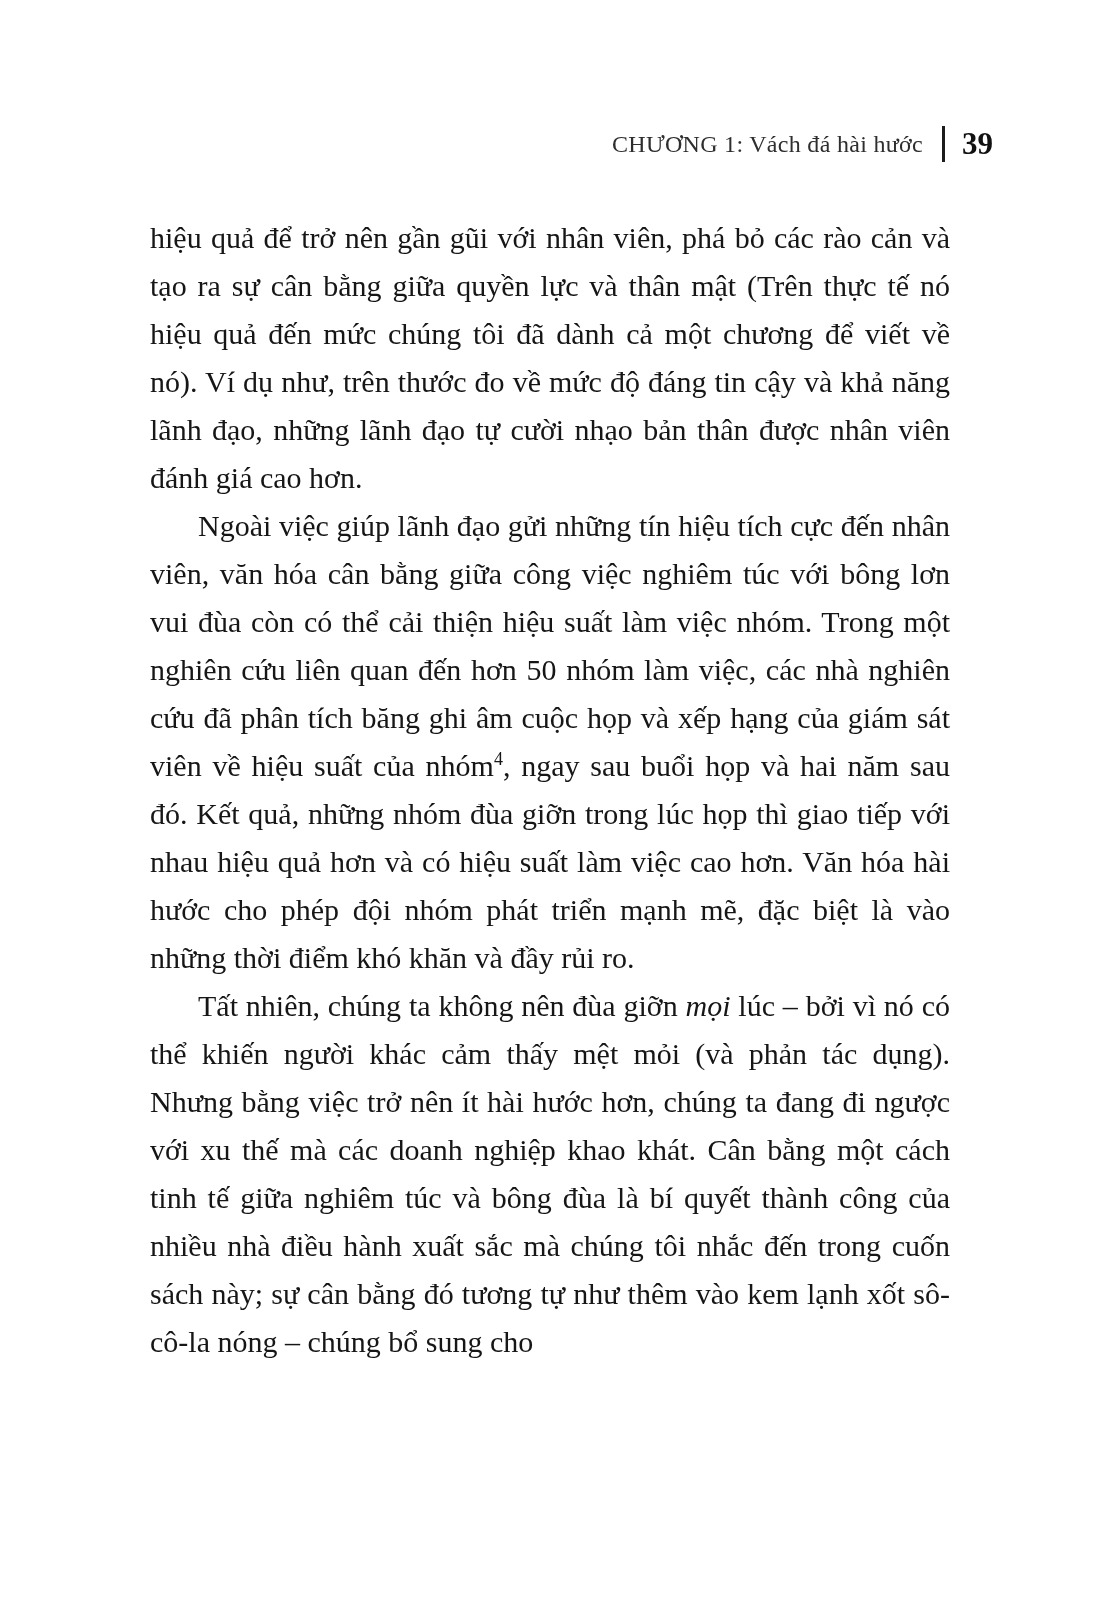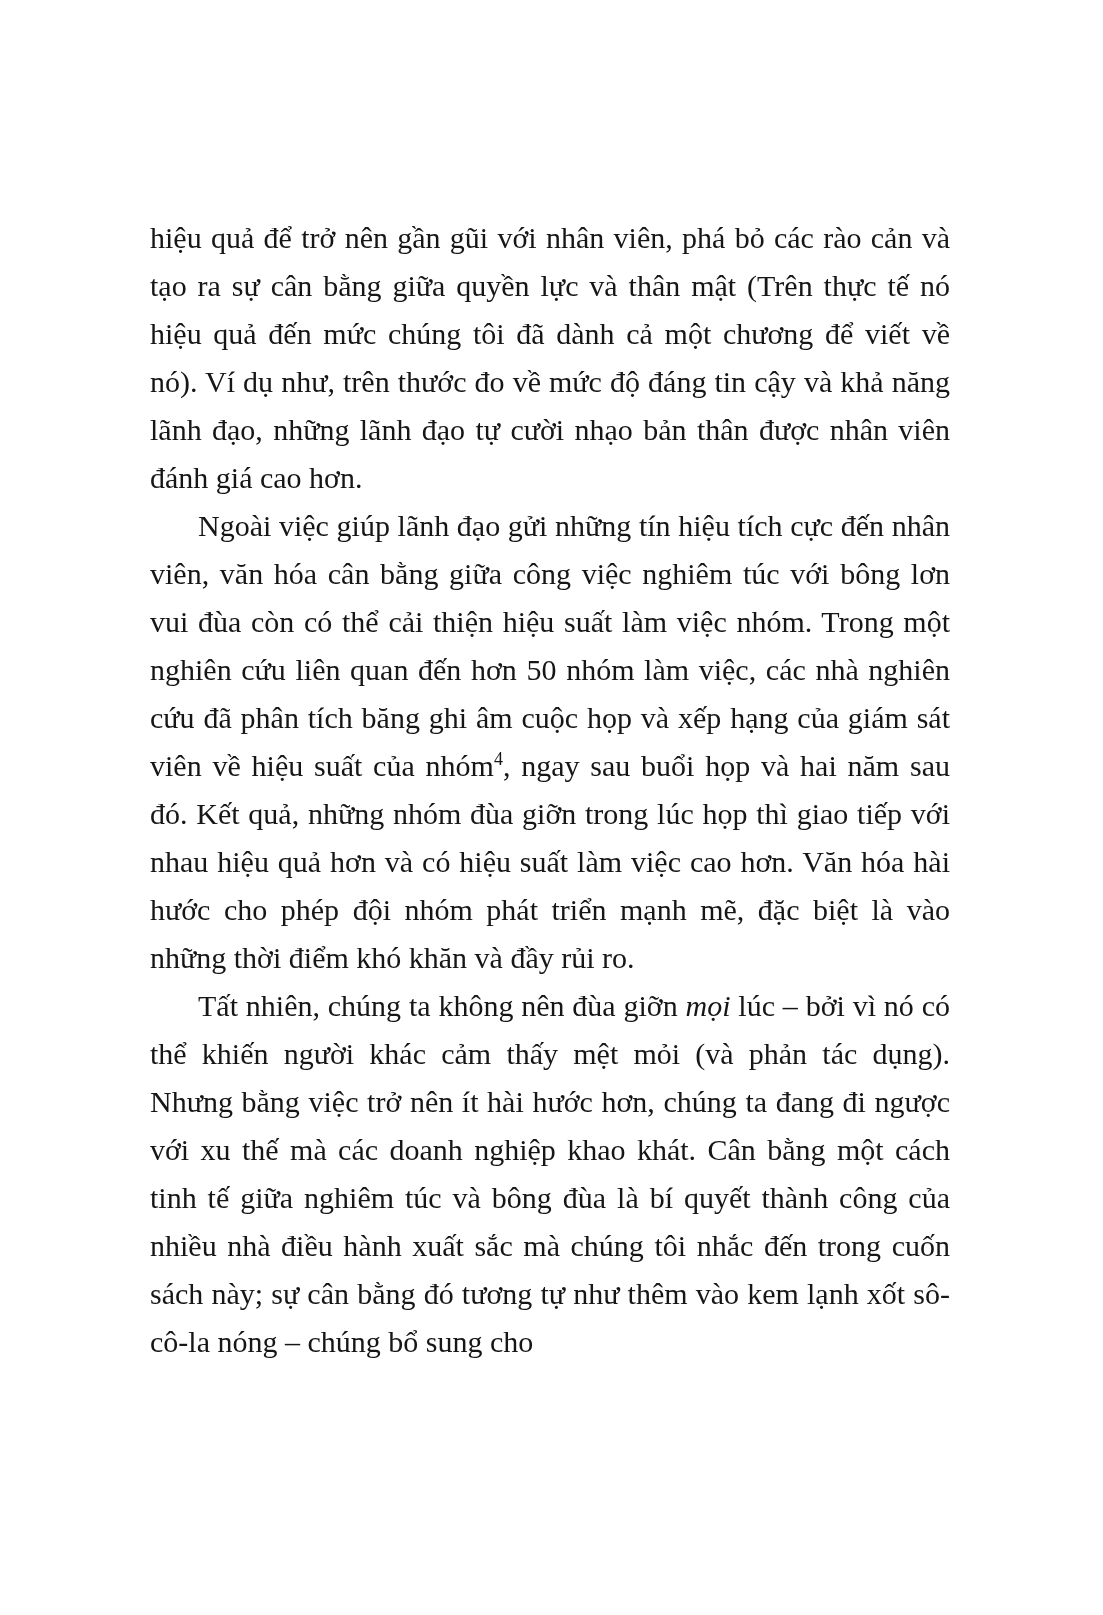--- a/index.html
+++ b/index.html
@@ -70,20 +70,25 @@
   }
   .italic-emphasis {
     font-style: italic;
   }
 </style>
 </head>
 <body>
 
 <div class="page">
 
+  <header class="page-header">
+    <span class="chapter-title">CHƯƠNG 1: Vách đá hài hước</span>
+    <span class="header-separator"></span>
+    <span class="page-number">39</span>
+  </header>
 
   <main class="body-text">
 
     <p class="para"><span>hiệu quả để trở nên gần gũi với nhân viên, phá bỏ các rào cản và tạo ra sự cân bằng giữa quyền lực và thân mật (Trên thực tế nó hiệu quả đến mức chúng tôi đã dành cả một chương để viết về nó). Ví dụ như, trên thước đo về mức độ đáng tin cậy và khả năng lãnh đạo, những lãnh đạo tự cười nhạo bản thân được nhân viên đánh giá cao hơn.</span></p>
 
     <p class="para indent"><span>Ngoài việc giúp lãnh đạo gửi những tín hiệu tích cực đến nhân viên, văn hóa cân bằng giữa công việc nghiêm túc với bông lơn vui đùa còn có thể cải thiện hiệu suất làm việc nhóm. Trong một nghiên cứu liên quan đến hơn 50 nhóm làm việc, các nhà nghiên cứu đã phân tích băng ghi âm cuộc họp và xếp hạng của giám sát viên về hiệu suất của nhóm</span><sup class="footnote-ref">4</sup><span>, ngay sau buổi họp và hai năm sau đó. Kết quả, những nhóm đùa giỡn trong lúc họp thì giao tiếp với nhau hiệu quả hơn và có hiệu suất làm việc cao hơn. Văn hóa hài hước cho phép đội nhóm phát triển mạnh mẽ, đặc biệt là vào những thời điểm khó khăn và đầy rủi ro.</span></p>
 
     <p class="para indent"><span>Tất nhiên, chúng ta không nên đùa giỡn </span><em class="italic-emphasis">mọi</em><span> lúc – bởi vì nó có thể khiến người khác cảm thấy mệt mỏi (và phản tác dụng). Nhưng bằng việc trở nên ít hài hước hơn, chúng ta đang đi ngược với xu thế mà các doanh nghiệp khao khát. Cân bằng một cách tinh tế giữa nghiêm túc và bông đùa là bí quyết thành công của nhiều nhà điều hành xuất sắc mà chúng tôi nhắc đến trong cuốn sách này; sự cân bằng đó tương tự như thêm vào kem lạnh xốt sô-cô-la nóng – chúng bổ sung cho</span></p>
 
   </main>

